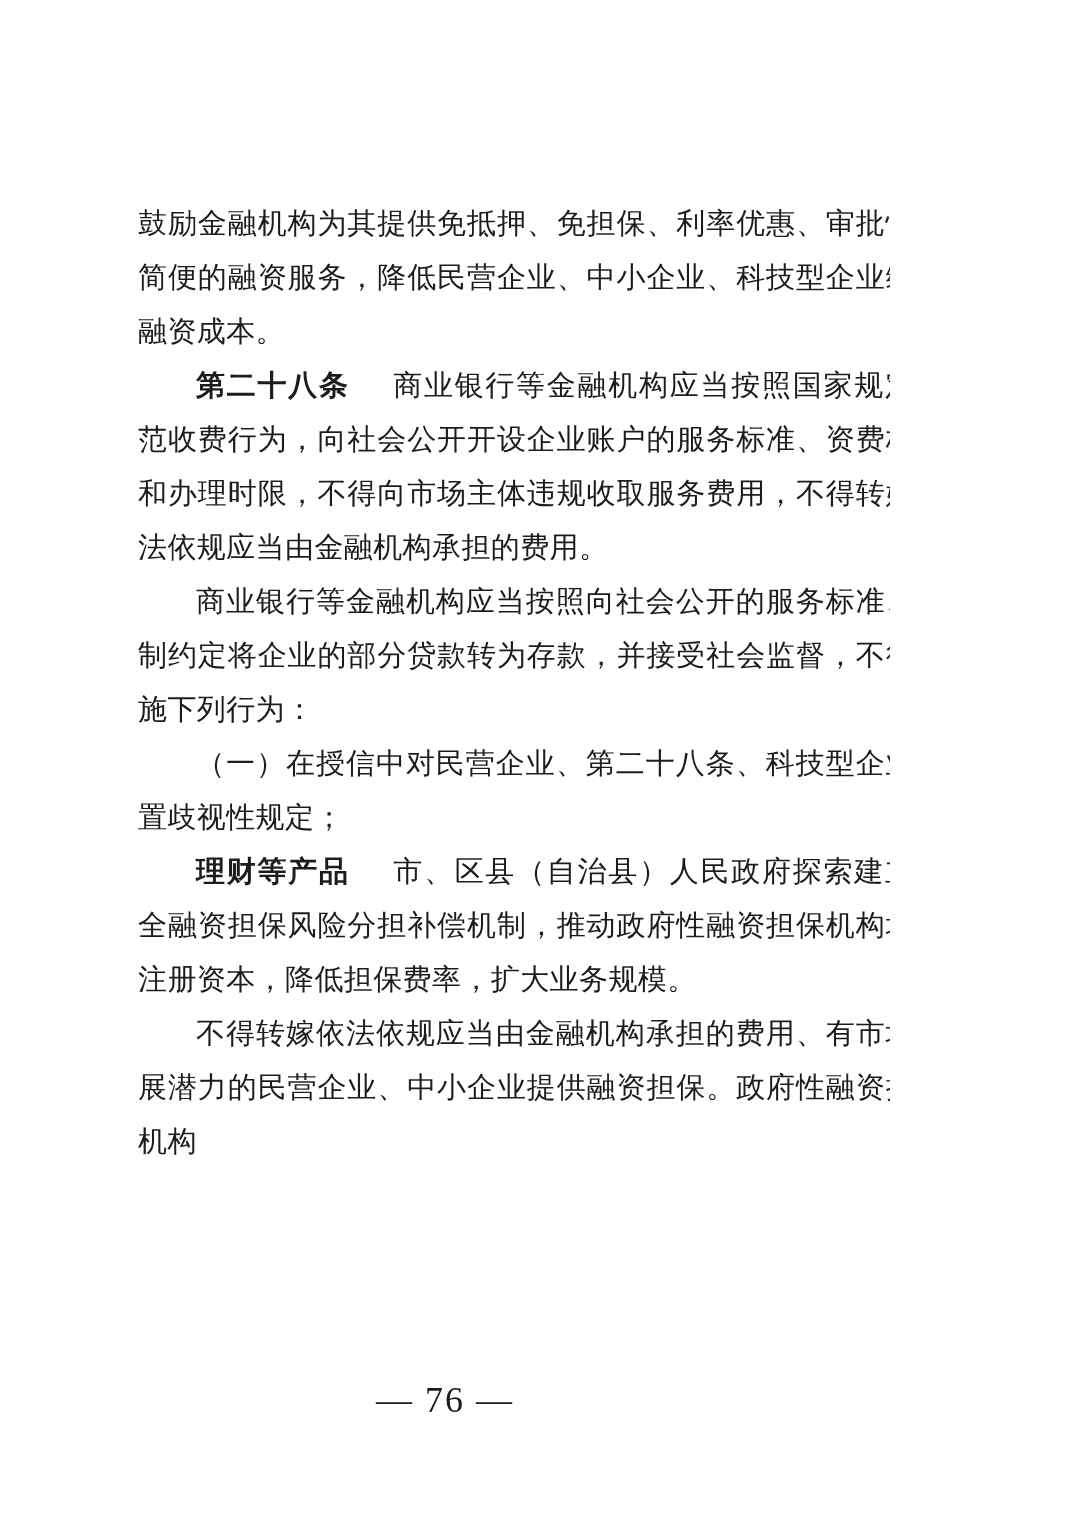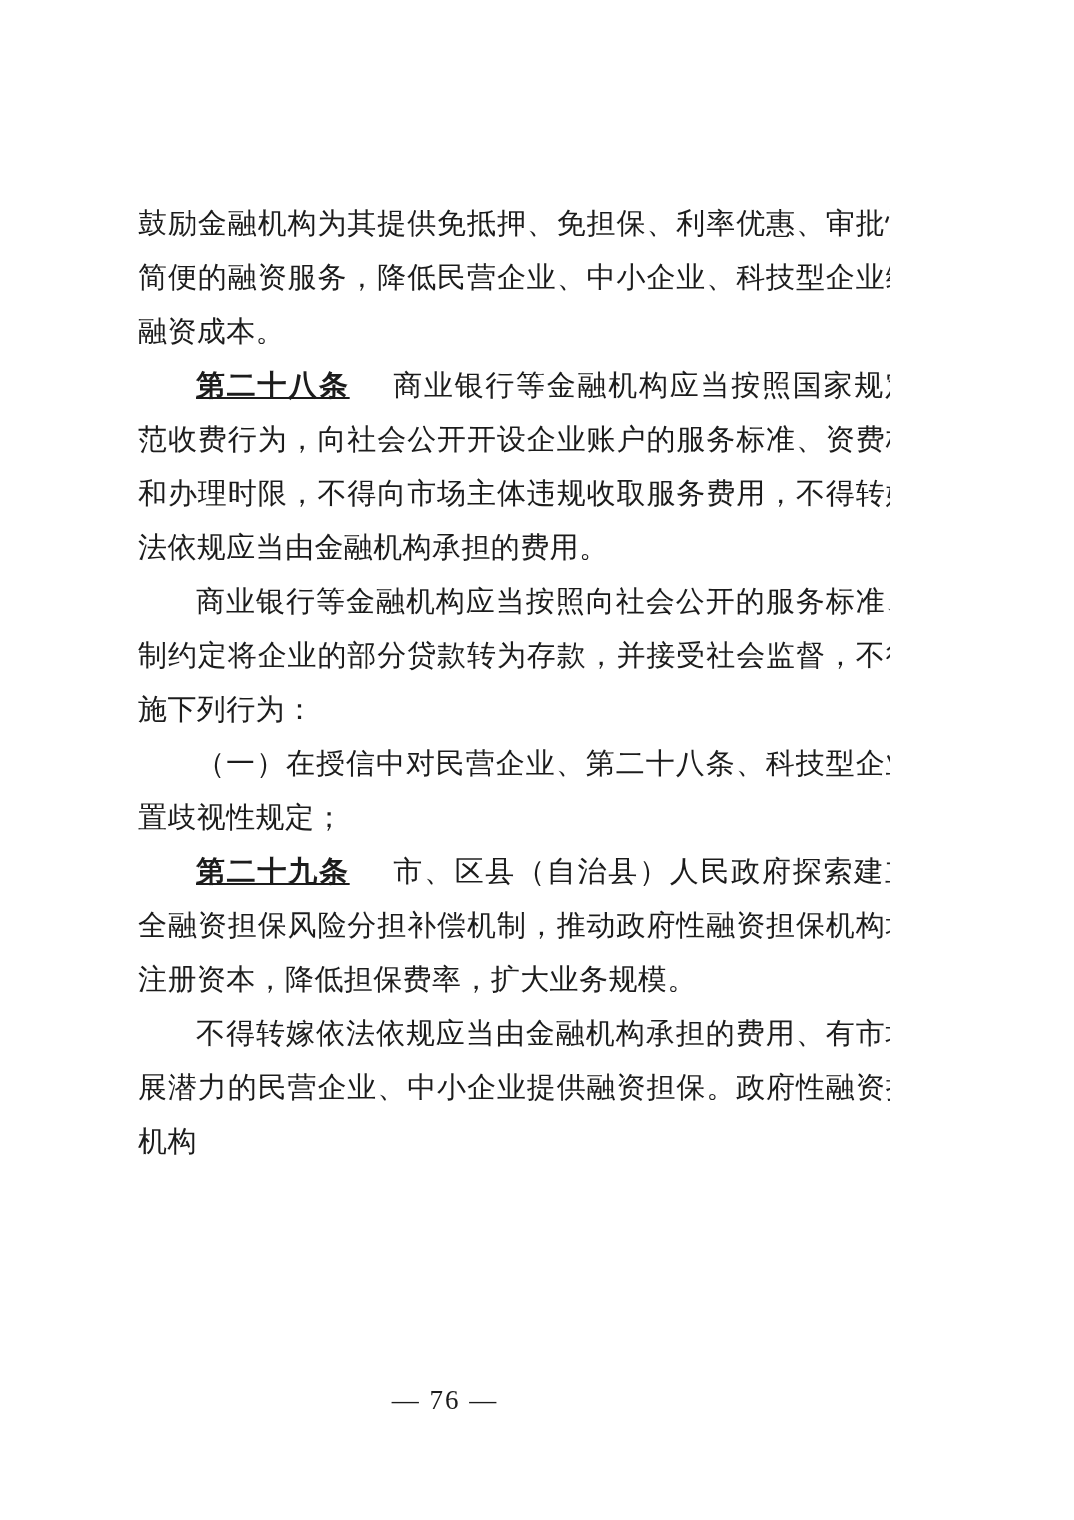--- a/index.html
+++ b/index.html
@@ -31,29 +31,28 @@
     letter-spacing: 0.4px;
     word-break: break-all;
   }
   p.para.indent {
     text-indent: 2em;
   }
   .article-lead {
     font-weight: bold;
     margin-right: 1.5em;
     font-family: "Liberation Sans", "DejaVu Sans", sans-serif;
-    text-decoration: underline;
   }
   .page-footer {
     position: absolute;
     left: 0;
     top: 1378px;
     width: 100%;
     text-align: center;
-    font-size: 27px;
+    font-size: 36px;
     line-height: 44px;
     letter-spacing: 2px;
     color: #1c1c1c;
   }
 </style>
 </head>
 <body>
 
 <div class="page">
   <main class="body-text">
@@ -63,21 +62,21 @@
     <p class="para indent"><strong class="article-lead">第二十八条</strong><span>商业银行等金融机构应当按照国家规定规范收费行为，向社会公开开设企业账户的服务标准、资费标准和办理时限，不得向市场主体违规收取服务费用，不得转嫁依法依规应当由金融机构承担的费用。</span></p>
 
     <p class="para indent">商业银行等金融机构应当按照向社会公开的服务标准、强制约定将企业的部分贷款转为存款，并接受社会监督，不得实施下列行为：</p>
 
     <p class="para indent">（一）在授信中对民营企业、第二十八条、科技型企业设置歧视性规定；</p>
 
 
 
 
 
-    <p class="para indent"><strong class="article-lead">第二十九条</strong><span>市、区县（自治县）人民政府探索建立健全融资担保风险分担补偿机制，推动政府性融资担保机构增加注册资本，降低担保费率，扩大业务规模。</span></p>
+    <p class="para indent"><strong class="article-lead">理财等产品</strong><span>市、区县（自治县）人民政府探索建立健全融资担保风险分担补偿机制，推动政府性融资担保机构增加注册资本，降低担保费率，扩大业务规模。</span></p>
 
     <p class="para indent">不得转嫁依法依规应当由金融机构承担的费用、有市场发展潜力的民营企业、中小企业提供融资担保。政府性融资担保机构</p>
 
   </main>
 
   <footer class="page-footer">
     <span>— 76 —</span>
   </footer>
 </div>
 

